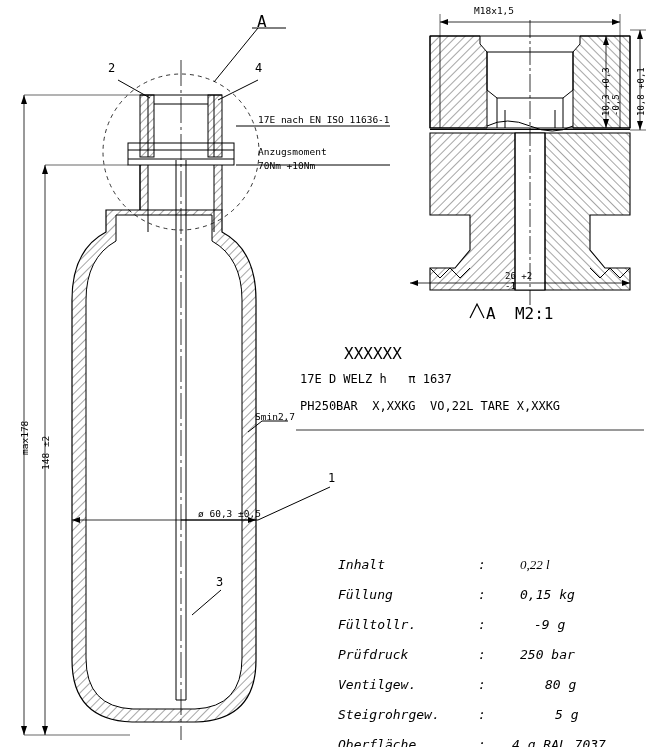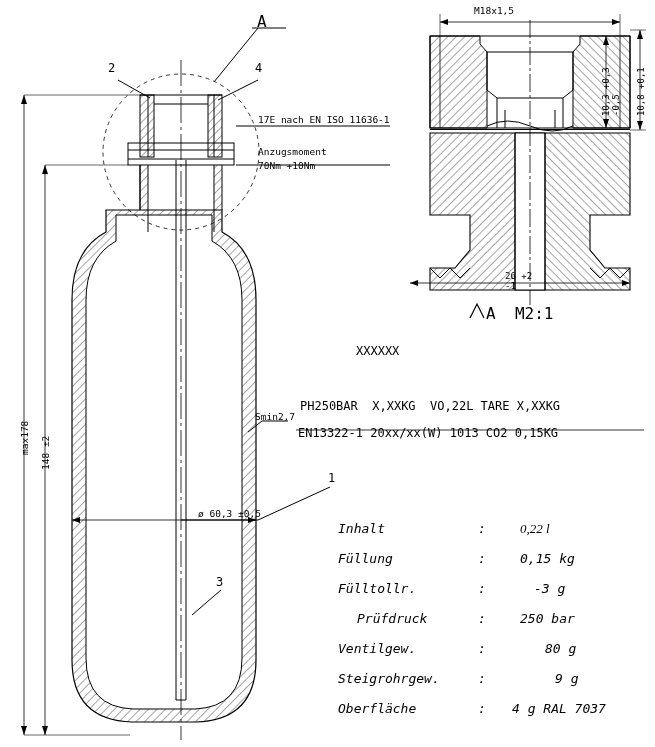--- a/index.html
+++ b/index.html
@@ -4,21 +4,21 @@
 <style>
   html,body{margin:0;padding:0;background:#ffffff;}
   body{width:655px;height:747px;position:relative;font-family:"DejaVu Sans Mono", monospace;color:#000;}
   #sheet{position:absolute;left:0;top:0;width:655px;height:747px;overflow:hidden;}
   svg{position:absolute;left:0;top:0;}
   .txt{position:absolute;white-space:pre;font-family:"DejaVu Sans Mono", monospace;font-size:11px;color:#000;line-height:1.15;}
   .small{font-size:9.5px;}
   .tiny{font-size:9px;}
   .rot90{transform-origin:0 0;transform:rotate(-90deg);}
   .tbl{position:absolute;font-family:"DejaVu Sans Mono", monospace;font-size:13px;font-style:italic;}
-  .tbl div{position:absolute;white-space:pre;}
+  .tbl div{position:absolute;white-space:pre;margin-top:36px;}
 </style>
 </head>
 <body>
 
 <div id="sheet">
 
 <svg width="655" height="747" viewBox="0 0 655 747">
   <defs>
     <pattern id="hatchR" width="6" height="6" patternUnits="userSpaceOnUse" patternTransform="rotate(45)">
       <line x1="0" y1="0" x2="0" y2="6" stroke="#000" stroke-width="0.7"></line>
@@ -185,47 +185,47 @@
 
 <div class="txt small" style="left:474px;top:6px;text-align:right;">M18x1,5</div>
 <div class="txt tiny rot90" style="left:601px;top:116px;">10,3 +0,3
 -0,5</div>
 <div class="txt tiny rot90" style="left:636px;top:116px;">10,8 +0,1</div>
 <div class="txt tiny" style="left:505px;top:271px;">26 +2
 -1</div>
 
 <div class="txt" style="left:486px;top:305px;font-size:16px;">A  M2:1</div>
 
-<div class="txt" style="left:344px;top:345px;font-size:12px;margin-left:12px;">XXXXXX</div>
+<div class="txt" style="left:344px;top:345px;font-size:16px;">XXXXXX</div>
+<div class="txt" style="left:300px;top:373px;font-size:12px;">17E D WELZ h   π 1637</div>
 <div class="txt" style="left:300px;top:400px;font-size:12px;">PH250BAR  X,XXKG  VO,22L TARE X,XXKG</div>
-<div class="txt" style="left:298px;top:427px;font-size:12px;">EN13322-1 20xx/xx(W) 1013 CO2 0,15KG</div>
 
 <div class="tbl" style="left:0;top:0;">
   <div style="left:338px;top:521px;">Inhalt</div>
   <div style="left:478px;top:521px;">:</div>
   <div style="left:520px;top:521px;font-family:Liberation Serif, serif;">0,22 l</div>
 
   <div style="left:338px;top:551px;">Füllung</div>
   <div style="left:478px;top:551px;">:</div>
   <div style="left:520px;top:551px;">0,15 kg</div>
 
   <div style="left:338px;top:581px;">Fülltollr.</div>
   <div style="left:478px;top:581px;">:</div>
-  <div style="left:534px;top:581px;">-3 g</div>
-
-  <div style="left:357px;top:611px;">Prüfdruck</div>
+  <div style="left:534px;top:581px;">-9 g</div>
+
+  <div style="left:338px;top:611px;">Prüfdruck</div>
   <div style="left:478px;top:611px;">:</div>
   <div style="left:520px;top:611px;">250 bar</div>
 
   <div style="left:338px;top:641px;">Ventilgew.</div>
   <div style="left:478px;top:641px;">:</div>
   <div style="left:545px;top:641px;">80 g</div>
 
   <div style="left:338px;top:671px;">Steigrohrgew.</div>
   <div style="left:478px;top:671px;">:</div>
-  <div style="left:555px;top:671px;">9 g</div>
+  <div style="left:555px;top:671px;">5 g</div>
 
   <div style="left:338px;top:701px;text-align:center;">Oberfläche</div>
   <div style="left:478px;top:701px;">:</div>
   <div style="left:512px;top:701px;">4 g RAL 7037</div>
 </div>
 
 </div>
 
 </body></html>

